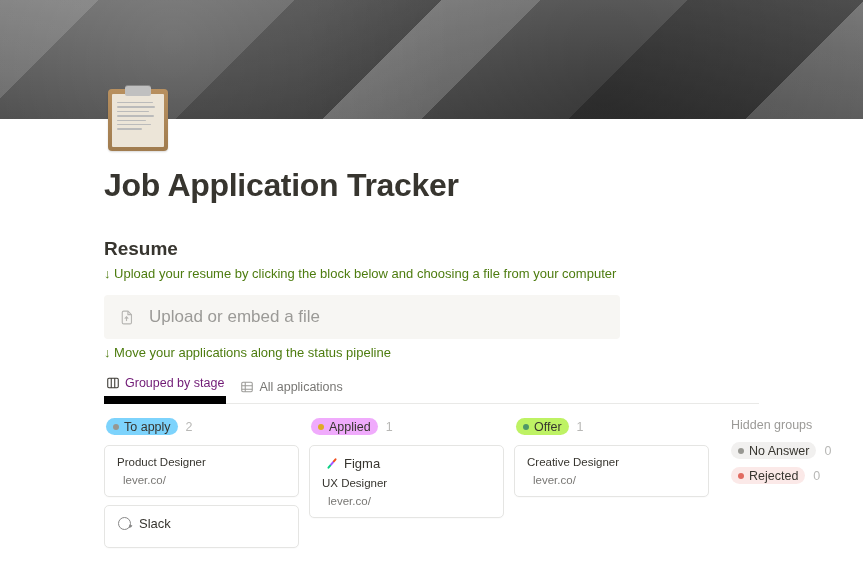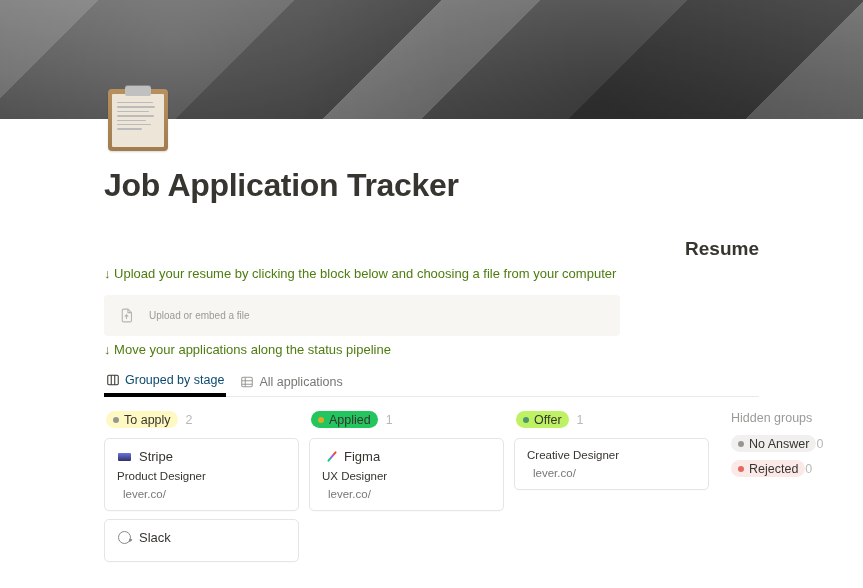--- a/index.html
+++ b/index.html
@@ -65,59 +65,58 @@
 .page-title {
   font-size: 32px;
   font-weight: 700;
   padding-top: 48px;
   letter-spacing: -0.3px;
 }
 .section-title {
   font-size: 19px;
   font-weight: 600;
   margin-top: 34px;
-  text-align: right;
 }
 .helper {
   font-size: 13px;
   color: #4d7c0f;
   margin-top: 6px;
 }
 .upload-block {
   margin-top: 14px;
   background: #f7f6f3;
   border-radius: 4px;
   padding: 12px 14px;
   display: flex;
   align-items: center;
   gap: 14px;
   color: #9b9a97;
-  font-size: 10px;
+  font-size: 17px;
   width: 516px;
   cursor: pointer;
 }
 .upload-icon svg { display: block; }
 .tabs {
   display: flex;
   gap: 12px;
   margin-top: 12px;
   border-bottom: 1px solid #e9e9e7;
   font-size: 12.5px;
   color: #787774;
 }
 .tab {
   display: flex;
   align-items: center;
   gap: 5px;
   padding: 4px 2px 6px 2px;
   cursor: pointer;
 }
 .tab.active {
-  color: #0c4a6e;
-  border-bottom: 4px solid #000000;
+  color: #701a75;
+  border-bottom: 8px solid #000000;
   margin-bottom: -1px;
   font-weight: 500;
 }
 .tab-icon svg { display: block; }
 .board {
   display: flex;
   gap: 10px;
   margin-top: 14px;
   align-items: flex-start;
 }
@@ -191,20 +190,21 @@
   padding-left: 12px;
 }
 .hidden-title {
   font-size: 12.5px;
   color: #9b9a97;
   margin-bottom: 10px;
 }
 .hidden-item {
   display: flex;
   align-items: center;
+  gap: 8px;
   margin-bottom: 8px;
   cursor: pointer;
 }
 
 .logo-stripe {
   width: 13px; height: 8px;
   background: linear-gradient(#6772e5, #32325d);
   border-radius: 1px;
 }
 .logo-figma {
@@ -298,50 +298,44 @@
         </svg>
       </span>
       <span>All applications</span>
     </div>
   </div>
 
   <div class="board">
 
     <div class="column">
       <div class="column-header">
-        <span class="pill" style="background:#fef9c3">
+        <span class="pill" style="background:#7dd3fc">
           <span class="dot" style="background:#979792"></span>
           <span>To apply</span>
         </span>
         <span class="count">2</span>
       </div>
       <div class="card">
-        <div class="card-title-row">
-          <span class="card-logo">
-              <span class="logo-stripe"></span>
-            </span>
-          <span>Stripe</span>
-        </div>
         <div class="card-sub">Product Designer</div>
         <div class="card-link">lever.co/</div>
       </div>
       <div class="card">
         <div class="card-title-row">
           <span class="card-logo">
               <span class="logo-slack"></span>
             </span>
           <span>Slack</span>
         </div>
 
       </div>
     </div>
 
     <div class="column">
       <div class="column-header">
-        <span class="pill" style="background:#22c55e">
+        <span class="pill" style="background:#f0abfc">
           <span class="dot" style="background:#dfab24"></span>
           <span>Applied</span>
         </span>
         <span class="count">1</span>
       </div>
       <div class="card">
         <div class="card-title-row">
           <span class="card-logo">
               <span class="logo-figma"></span>
             </span>

